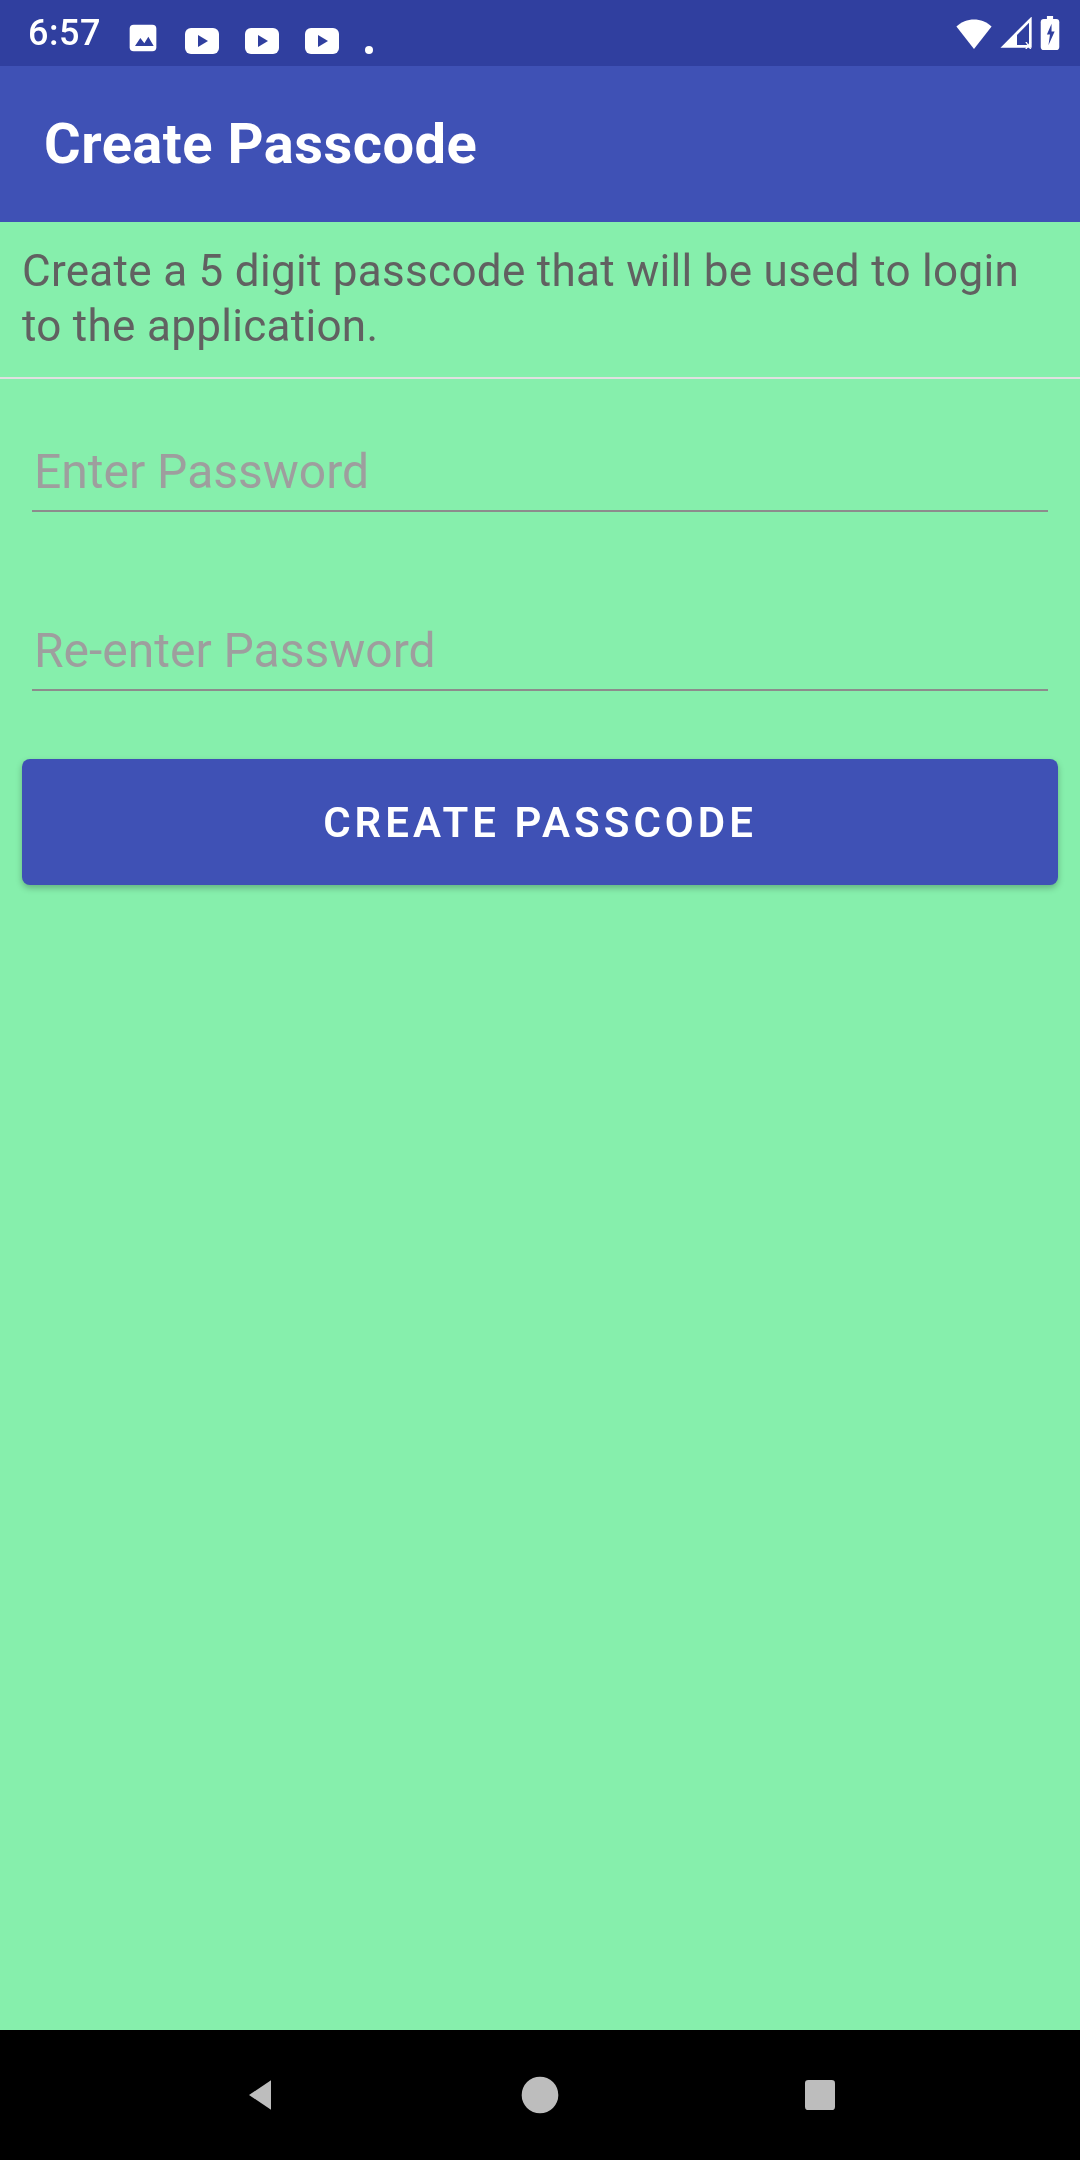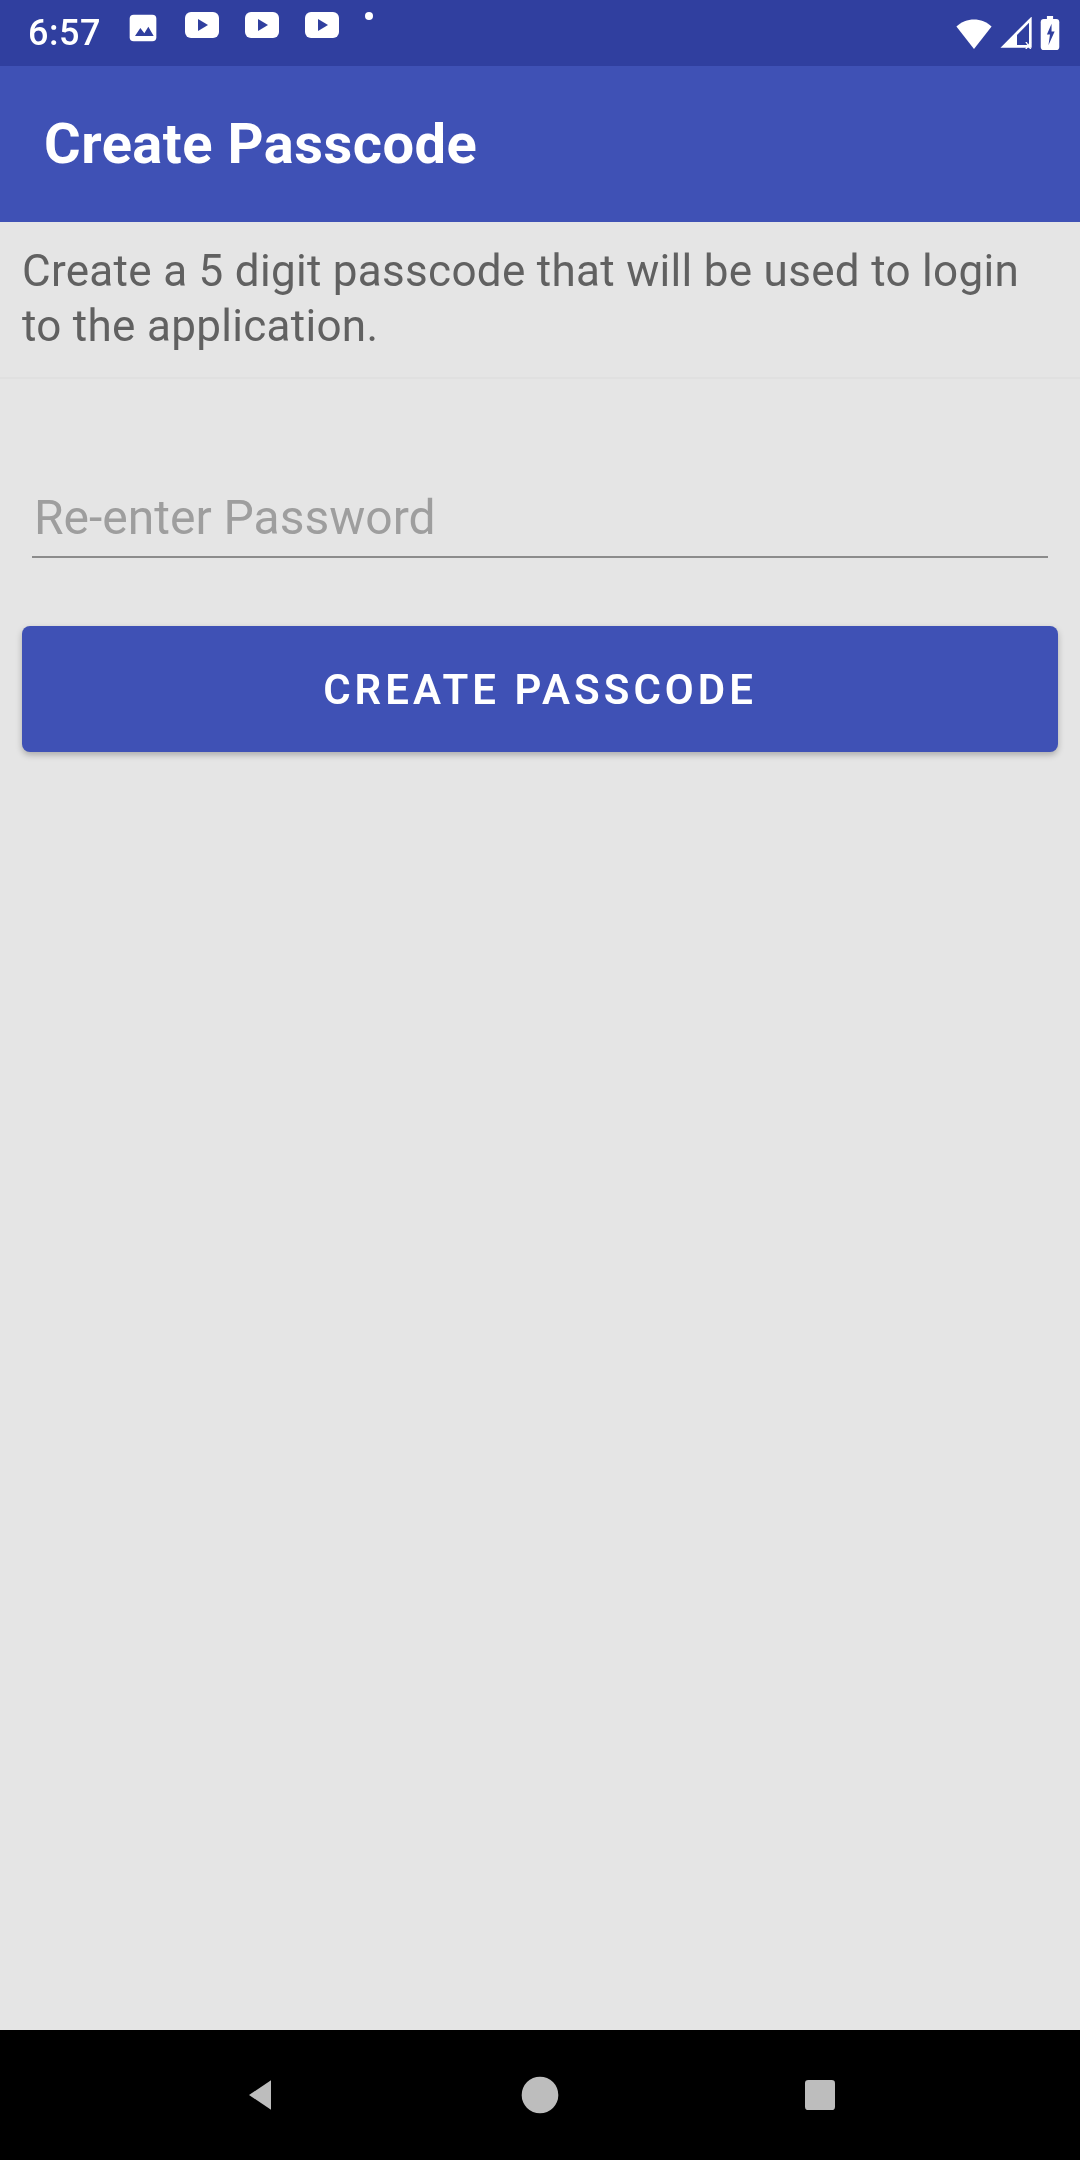--- a/index.html
+++ b/index.html
@@ -25,21 +25,21 @@
     height: 66px;
     background: #303f9f;
     display: flex;
     align-items: center;
     justify-content: space-between;
     padding: 0 20px 0 28px;
     color: #ffffff;
   }
   .status-left {
     display: flex;
-    align-items: flex-start;
+    align-items: flex-end;
     gap: 26px;
   }
   .status-time {
     font-size: 36px;
     font-weight: 500;
     letter-spacing: 0.5px;
   }
   .status-icon {
     display: inline-flex;
     align-items: center;
@@ -68,21 +68,21 @@
     padding-left: 44px;
   }
   .app-bar-title {
     color: #ffffff;
     font-size: 56px;
     font-weight: 700;
     letter-spacing: 0.5px;
   }
   .content {
     flex: 1;
-    background: #e5e5e5;
+    background: #86efac;
     display: flex;
     flex-direction: column;
   }
   .instruction-block {
     padding: 22px 18px 24px 22px;
     border-bottom: 2px solid #e0e0e0;
   }
   .instruction-text {
     color: #616161;
     font-size: 44px;
@@ -208,20 +208,23 @@
   <div class="app-bar">
     <span class="app-bar-title">Create Passcode</span>
   </div>
 
   <div class="content">
     <div class="instruction-block">
       <p class="instruction-text">Create a 5 digit passcode that will be used to login to the application.</p>
     </div>
 
     <div class="form-area">
+      <div class="field-wrap">
+        <input type="password" class="text-input" placeholder="Enter Password" style="">
+      </div>
       <div class="field-wrap second">
         <input type="password" class="text-input" placeholder="Re-enter Password" style="">
       </div>
     </div>
 
     <button class="primary-button">
       <span>CREATE PASSCODE</span>
     </button>
   </div>
 

